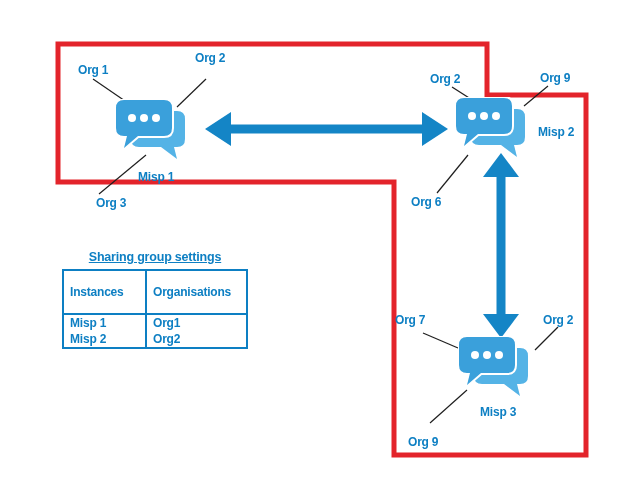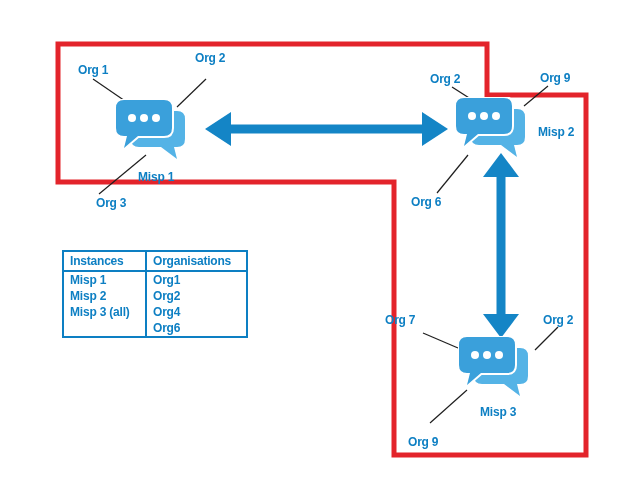--- a/index.html
+++ b/index.html
@@ -27,21 +27,21 @@
     text-decoration:underline;margin:0 0 5px 0;letter-spacing:-0.2px;
   }
   table.sg-table{
     border-collapse:collapse;width:186px;
     border:2px solid var(--label-blue);table-layout:fixed;
   }
   .sg-table th,.sg-table td{
     font-weight:bold;font-size:12px;color:var(--label-blue);text-align:left;
     padding:1px 6px;letter-spacing:-0.2px;line-height:14px;vertical-align:top;
   }
-  .sg-table th{border-bottom:2px solid var(--label-blue);padding:2px 6px;}
+  .sg-table th{border-bottom:2px solid var(--label-blue);padding:14px 6px;}
   .sg-table .col-divider{border-right:2px solid var(--label-blue);}
   .sg-table col.c1{width:83px;}
 </style>
 </head>
 <body>
 
 <div class="canvas">
 
   <svg width="0" height="0" style="position:absolute" aria-hidden="true">
     <defs>
@@ -92,53 +92,46 @@
   <svg class="icon" style="left:458px;top:336px" width="76" height="62" viewBox="0 0 76 62">
       <use href="#chat-icon"></use>
     </svg>
 
   <div class="lbl" style="left:78px;top:64px">Org 1</div>
   <div class="lbl" style="left:195px;top:52px">Org 2</div>
   <div class="lbl" style="left:96px;top:197px">Org 3</div>
   <div class="lbl" style="left:430px;top:73px">Org 2</div>
   <div class="lbl" style="left:540px;top:72px">Org 9</div>
   <div class="lbl" style="left:411px;top:196px">Org 6</div>
-  <div class="lbl" style="left:385px;top:314px">Org 7</div>
+  <div class="lbl" style="left:395px;top:314px">Org 7</div>
   <div class="lbl" style="left:543px;top:314px">Org 2</div>
   <div class="lbl" style="left:408px;top:436px">Org 9</div>
   <div class="lbl" style="left:138px;top:171px">Misp 1</div>
   <div class="lbl" style="left:538px;top:126px">Misp 2</div>
   <div class="lbl" style="left:480px;top:406px">Misp 3</div>
 
   <div class="sg">
+    <div class="sg-title">Sharing group settings</div>
     <table class="sg-table">
       <colgroup>
           <col class="c1">
           <col>
         </colgroup>
       <thead>
         <tr>
           <th class="col-divider">Instances</th>
           <th>Organisations</th>
         </tr>
       </thead>
       <tbody>
         <tr>
           <td class="col-divider">Misp 1</td>
           <td>Org1</td>
         </tr>
         <tr>
           <td class="col-divider">Misp 2</td>
           <td>Org2</td>
         </tr>
-        <tr>
-          <td class="col-divider">Misp 3 (all)</td>
-          <td>Org4</td>
-        </tr>
-        <tr>
-          <td class="col-divider"></td>
-          <td>Org6</td>
-        </tr>
       </tbody>
     </table>
   </div>
 
 </div>
 
 </body></html>

